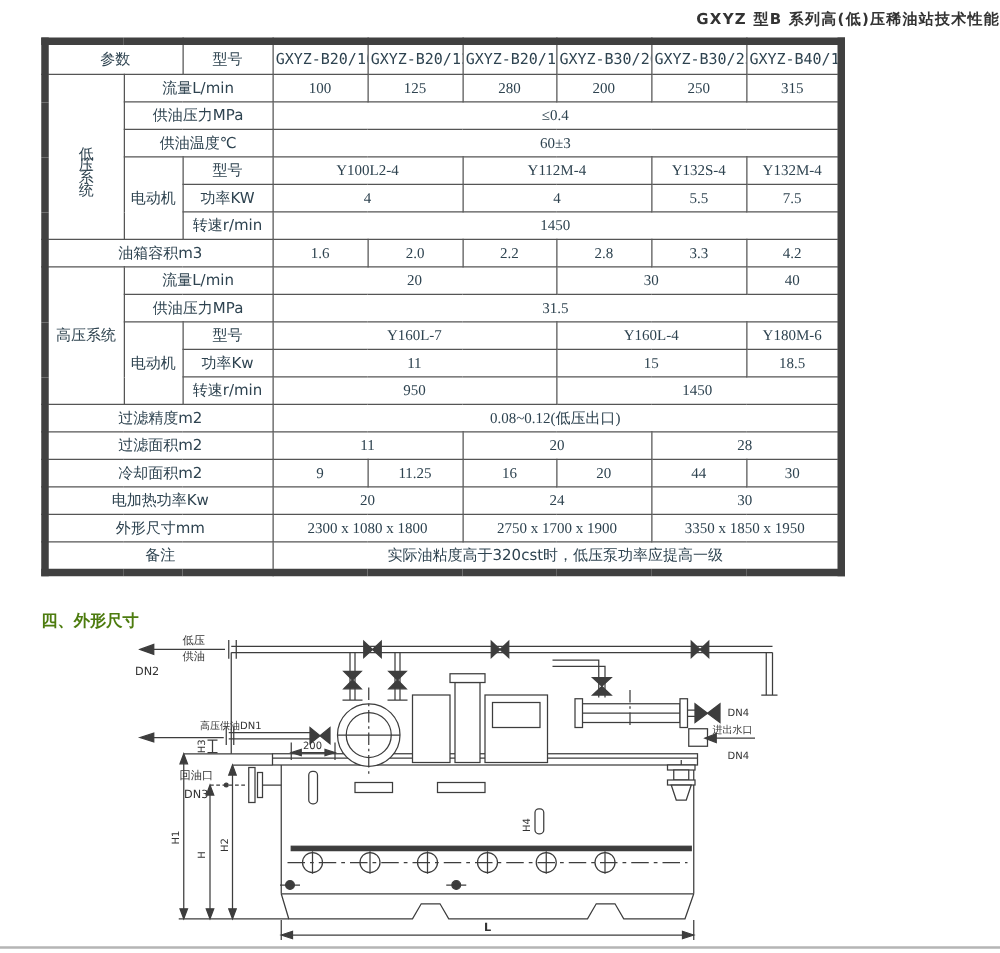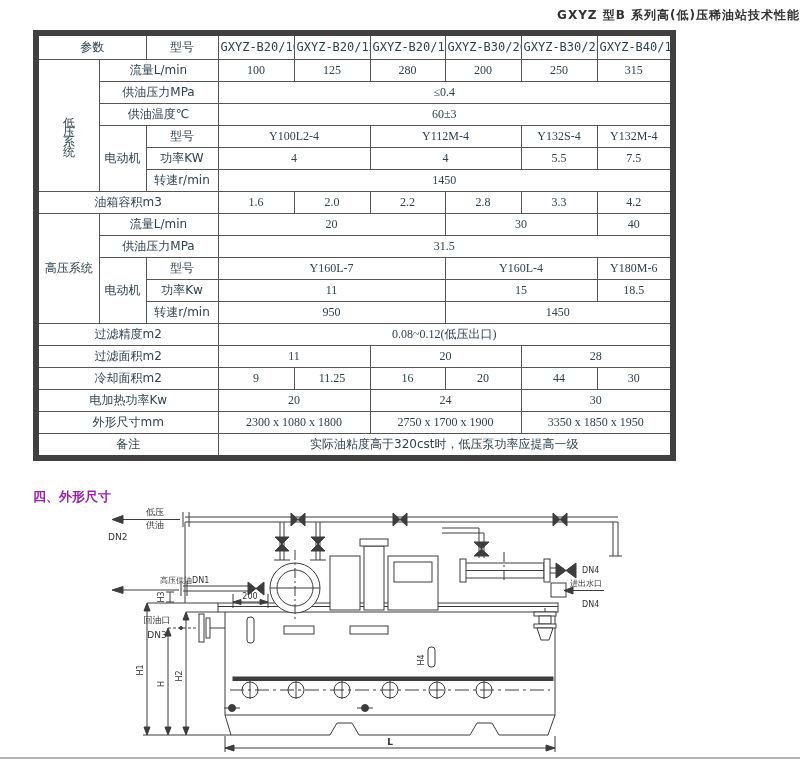--- a/index.html
+++ b/index.html
@@ -10,21 +10,21 @@
   table.spec{position:absolute;left:33px;top:30px;width:637px;border-collapse:collapse;
              table-layout:fixed;border:6px solid #404040;}
   table.spec td{border:1px solid #555;height:21px;padding:0 2px;text-align:center;
                 font-size:12px;line-height:1.05;color:#2e4350;overflow:hidden;white-space:nowrap;}
   table.spec tr.hdr td{height:23px;}
   td.mono{font-family:Liberation Serif, serif;font-size:11px;}
   td.mhdr{font-family:"DejaVu Sans Mono","Liberation Mono",monospace;font-size:10px;}
   td.left{text-align:left;padding-left:3px;}
   td.vgroup{writing-mode:vertical-lr;text-orientation:upright;letter-spacing:9px;
             font-size:12px;padding:6px 0;}
-  .sect{position:absolute;left:33px;top:488px;font-size:13px;font-weight:bold;color:#a21caf;}
+  .sect{position:absolute;left:33px;top:488px;font-size:13px;font-weight:bold;color:#4d7c0f;}
   .diagram{position:absolute;left:88px;top:505px;}
   .pageline{position:absolute;left:0;top:757px;width:800px;height:2px;background:#b5b5b5;}
   svg text{font-family:"DejaVu Sans","Liberation Sans",sans-serif;fill:#333;}
   svg .dtx{font-size:9px;}
   svg .stx{font-size:8px;}
 </style>
 </head>
 <body>
 
 <div class="title">GXYZ 型B 系列高(低)压稀油站技术性能</div>

